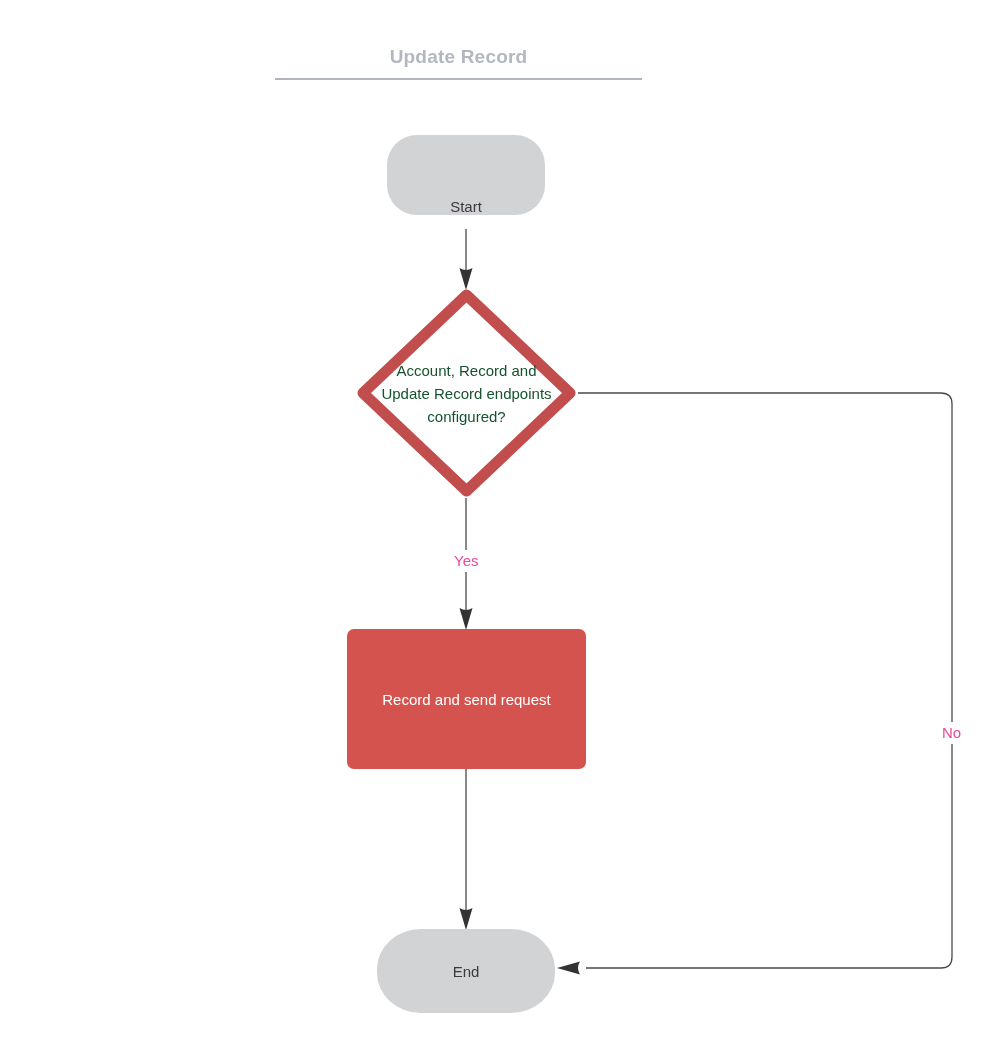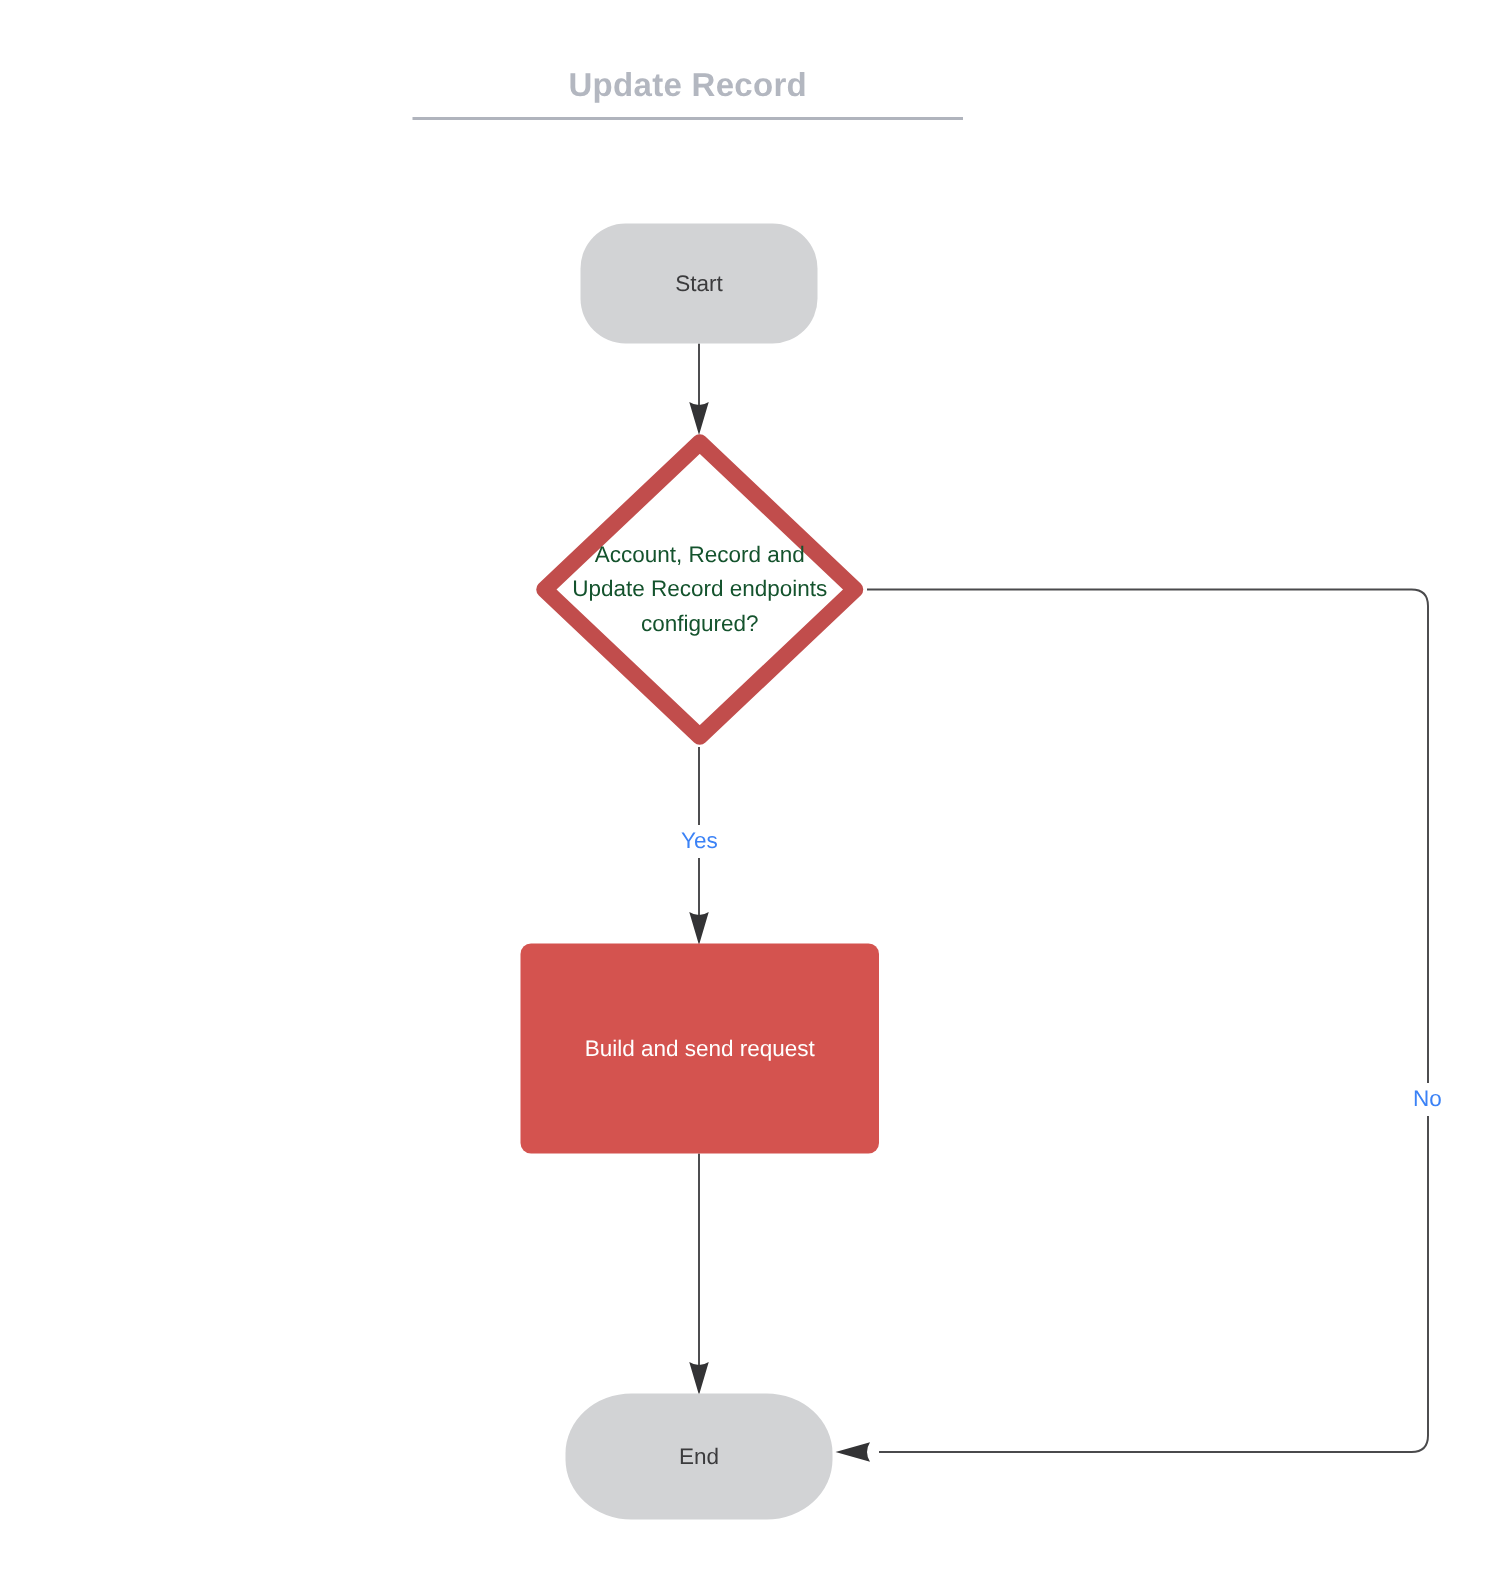--- a/index.html
+++ b/index.html
@@ -24,21 +24,21 @@
     height: 1049px;
   }
 
   
   #diagram-title {
     position: absolute;
     left: 275px;
     top: 42px;
     width: 367px;
     text-align: center;
-    font-size: 22px;
+    font-size: 19px;
     font-weight: bold;
     color: #b3b7c0;
     letter-spacing: 0.2px;
     line-height: 30px;
     white-space: nowrap;
   }
   #title-rule {
     position: absolute;
     left: 275px;
     top: 78px;
@@ -69,24 +69,25 @@
 
   .node-terminator {
     background: #d2d3d5;
     color: #3b3b3d;
     font-size: 15px;
     border-radius: 40px;
   }
 
   #node-start {
     left: 387px;
-    top: 149px;
+    top: 135px;
     width: 158px;
     height: 80px;
     border-radius: 30px;
+    align-items: flex-end;
   }
 
   #node-end {
     left: 377px;
     top: 929px;
     width: 178px;
     height: 84px;
     border-radius: 44px / 40px;
   }
 
@@ -128,21 +129,21 @@
     line-height: 23px;
     color: #14532d;
     white-space: pre-line;
     pointer-events: none;
   }
 
   
   .edge-label {
     position: absolute;
     font-size: 15px;
-    color: #3b82f6;
+    color: #ec4899;
     background: #ffffff;
     padding: 2px 5px;
     line-height: 18px;
     white-space: nowrap;
   }
   #edge-label-yes {
     left: 449px;
     top: 550px;
   }
   #edge-label-no {
@@ -195,21 +196,21 @@
       <path d="M 110.5 7 L 214 105 L 110.5 203 L 7 105 Z" fill="#ffffff" stroke="#c14d4c" stroke-width="11" stroke-linejoin="round"></path>
     </svg>
     <div id="decision-label">Account, Record and
 Update Record endpoints
 configured?</div>
   </div>
 
   <div class="edge-label" id="edge-label-yes">Yes</div>
 
   <div class="node" id="node-process">
-    <span>Build and send request</span>
+    <span>Record and send request</span>
   </div>
 
   <div class="edge-label" id="edge-label-no">No</div>
 
   <div class="node node-terminator" id="node-end">
     <span>End</span>
   </div>
 
 </div>
 

